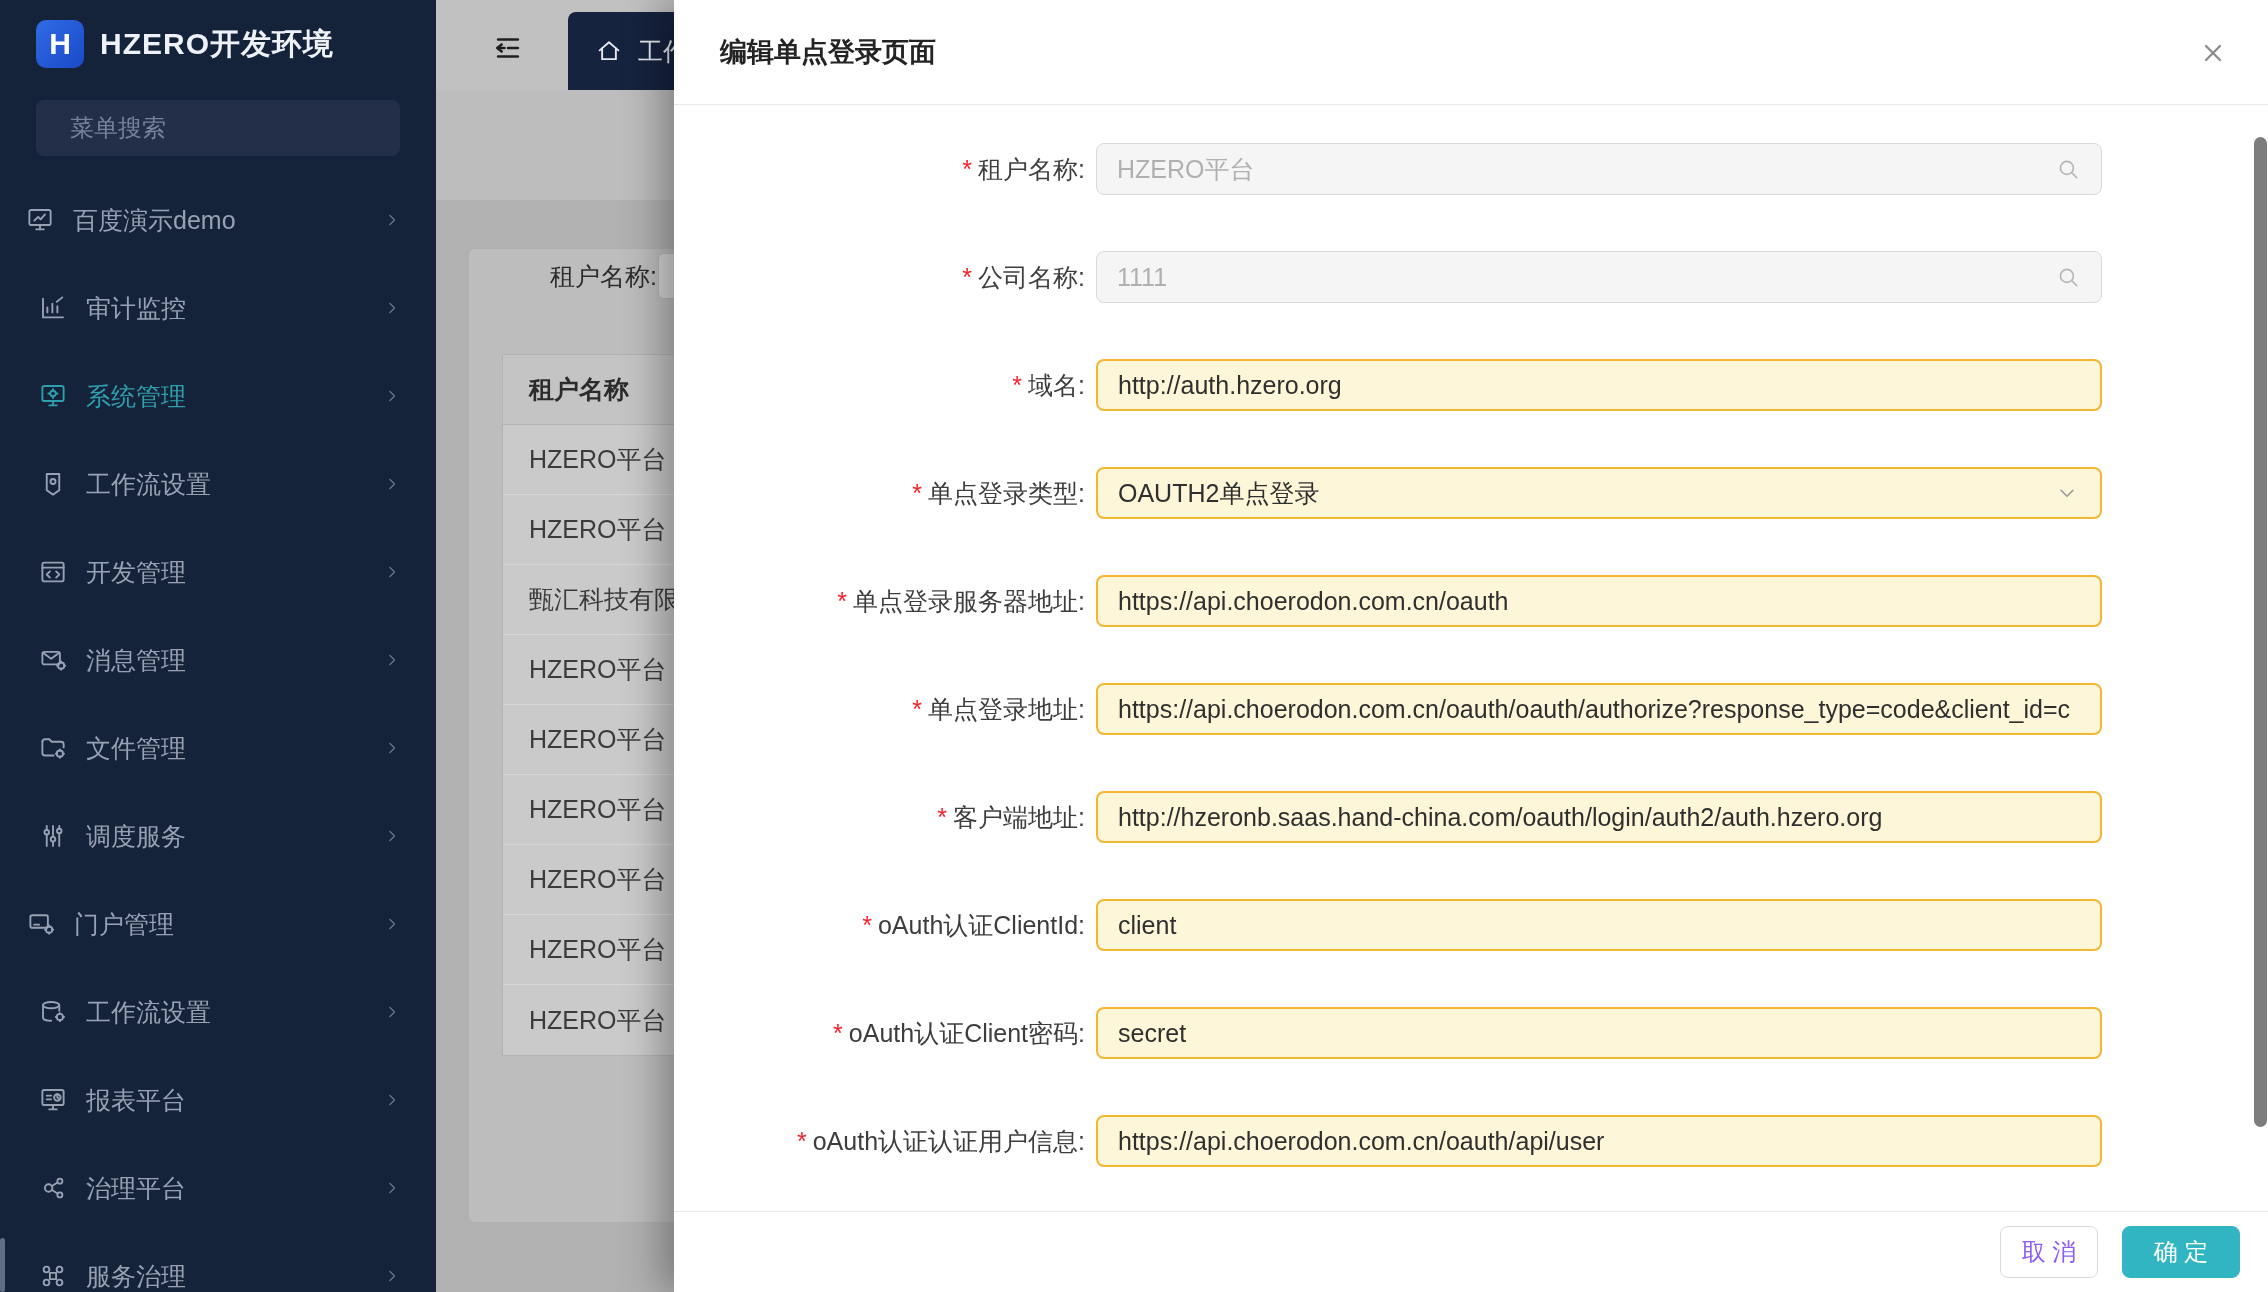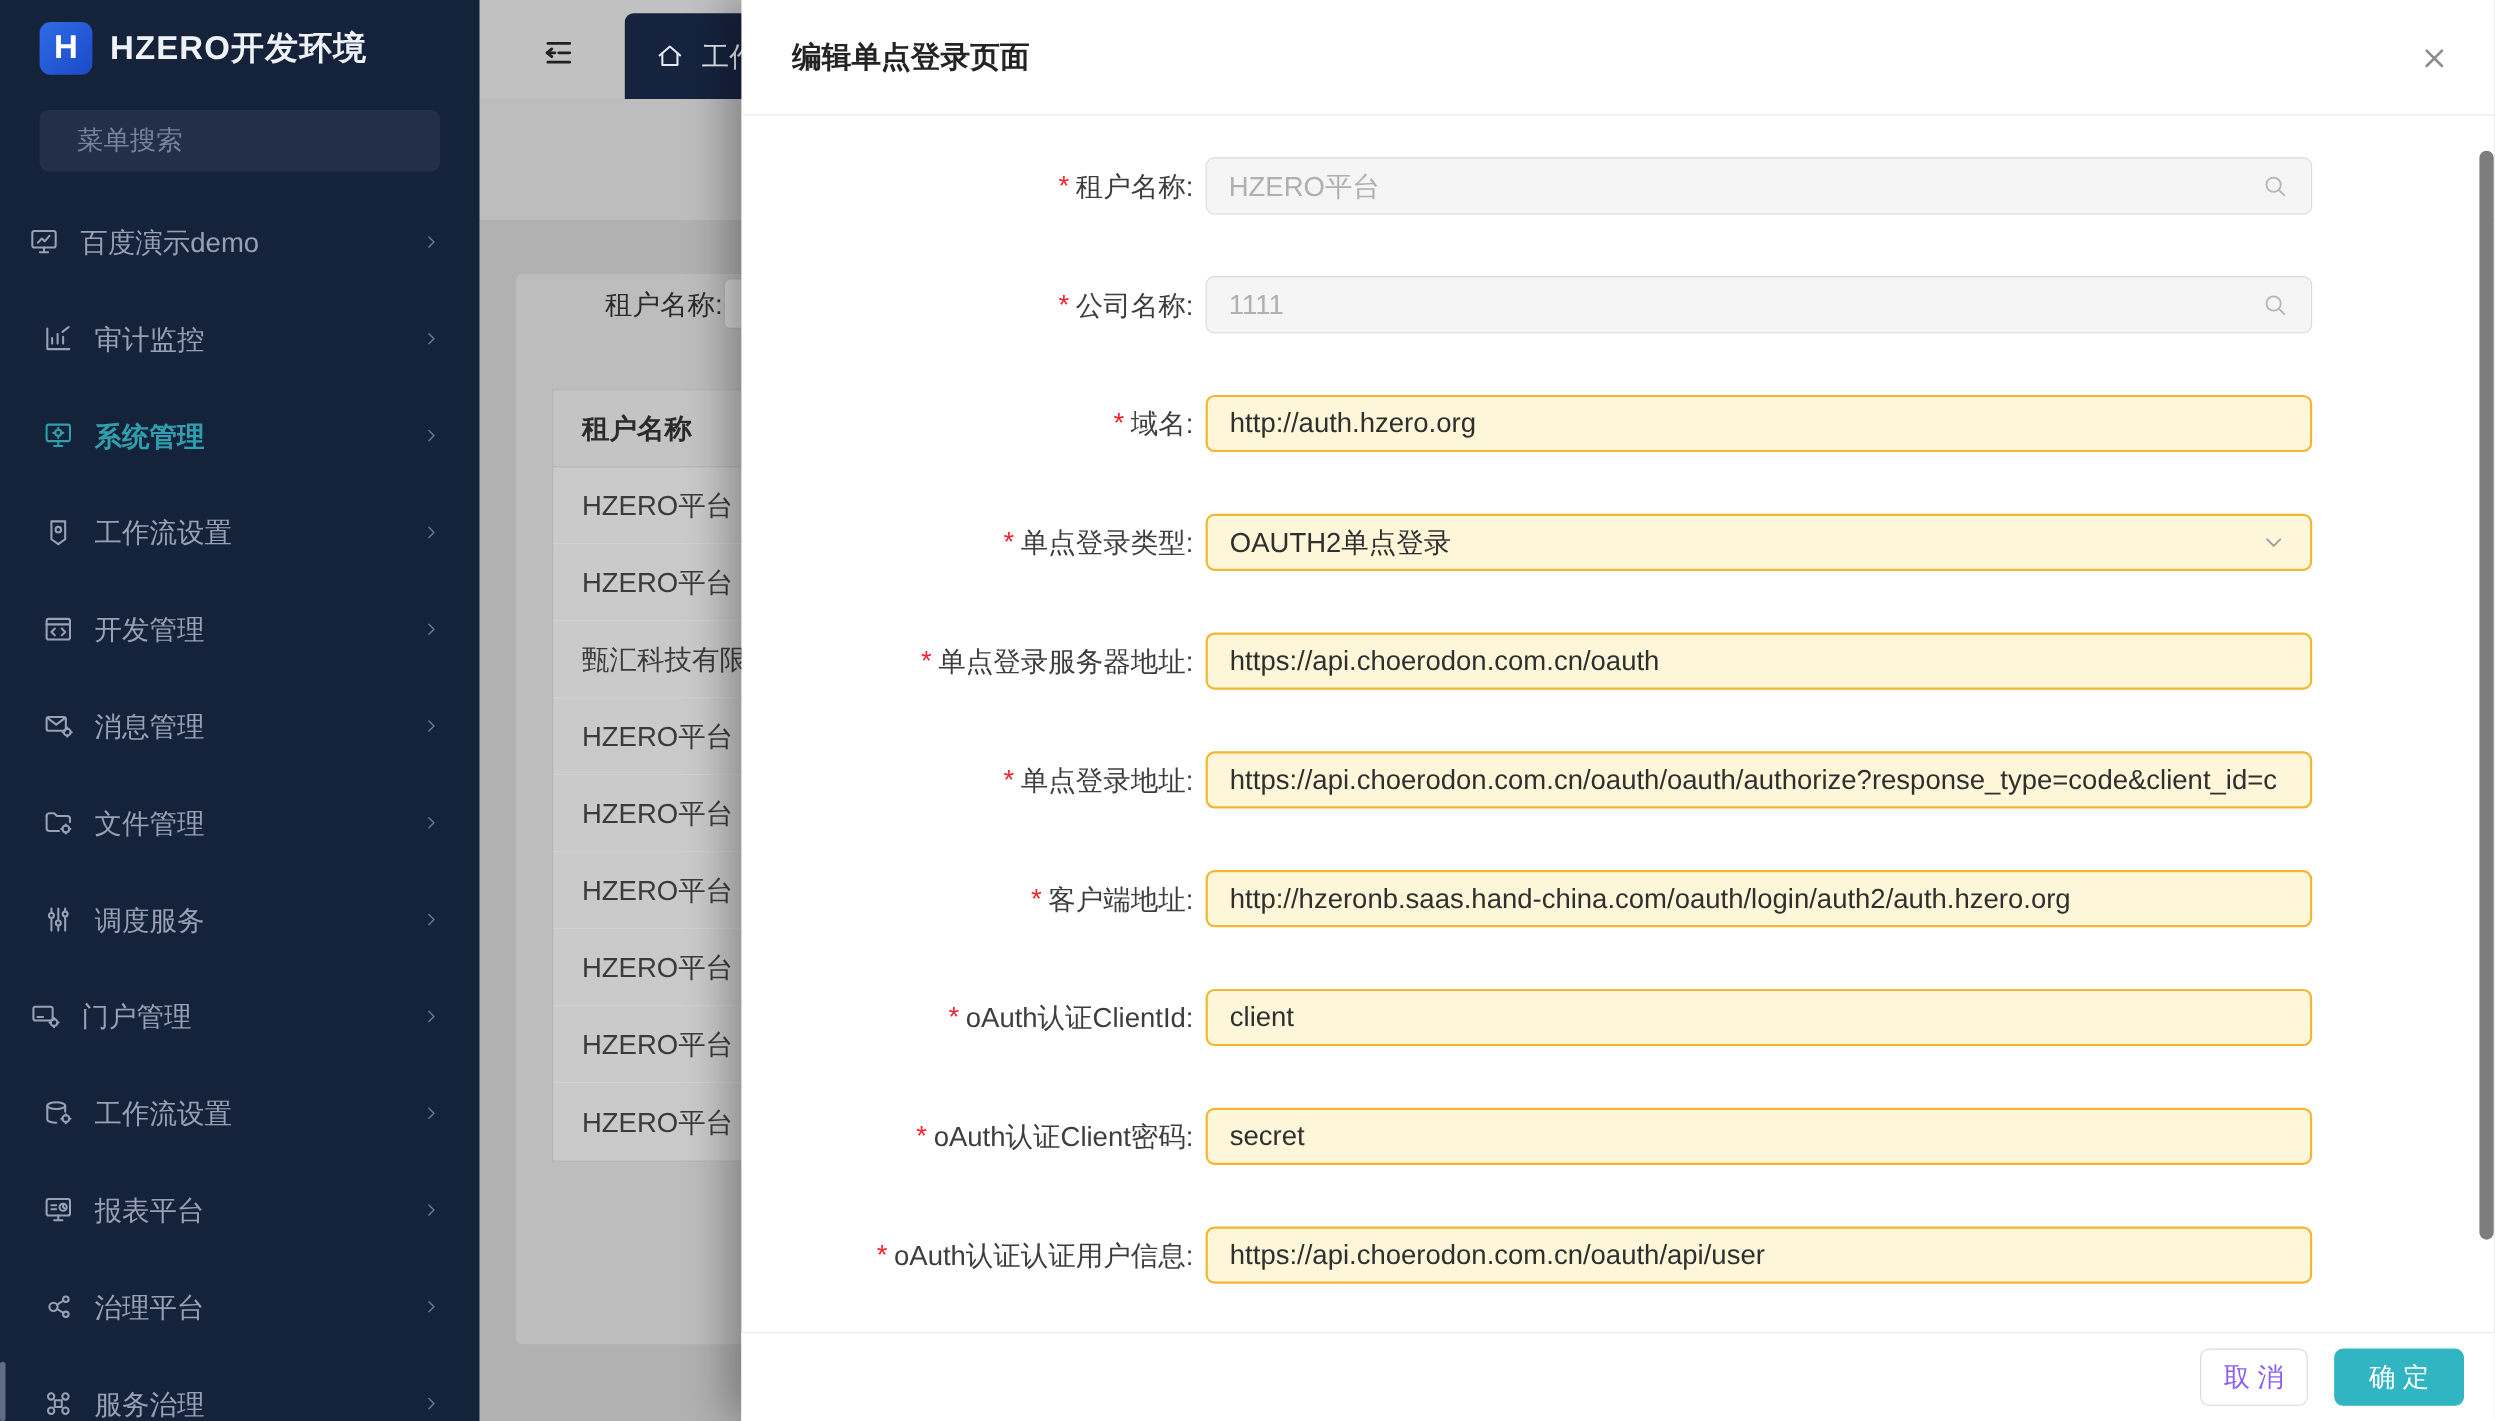--- a/index.html
+++ b/index.html
@@ -207,21 +207,21 @@
       <div class="menu-item" style="top: 278px;">
         <svg class="ic mi-icon">
           <use href="#i-audit-chart"></use>
         </svg>
         <span class="mi-label">审计监控</span>
         <svg class="ic mi-chev">
           <use href="#i-chev-right"></use>
         </svg>
       </div>
 
-      <div class="menu-item active" style="top: 366px; font-weight: bold;">
+      <div class="menu-item active" style="top: 366px;">
         <svg class="ic mi-icon">
           <use href="#i-system-gear"></use>
         </svg>
         <span class="mi-label">系统管理</span>
         <svg class="ic mi-chev">
           <use href="#i-chev-right"></use>
         </svg>
       </div>
 
       <div class="menu-item" style="top: 454px;">

